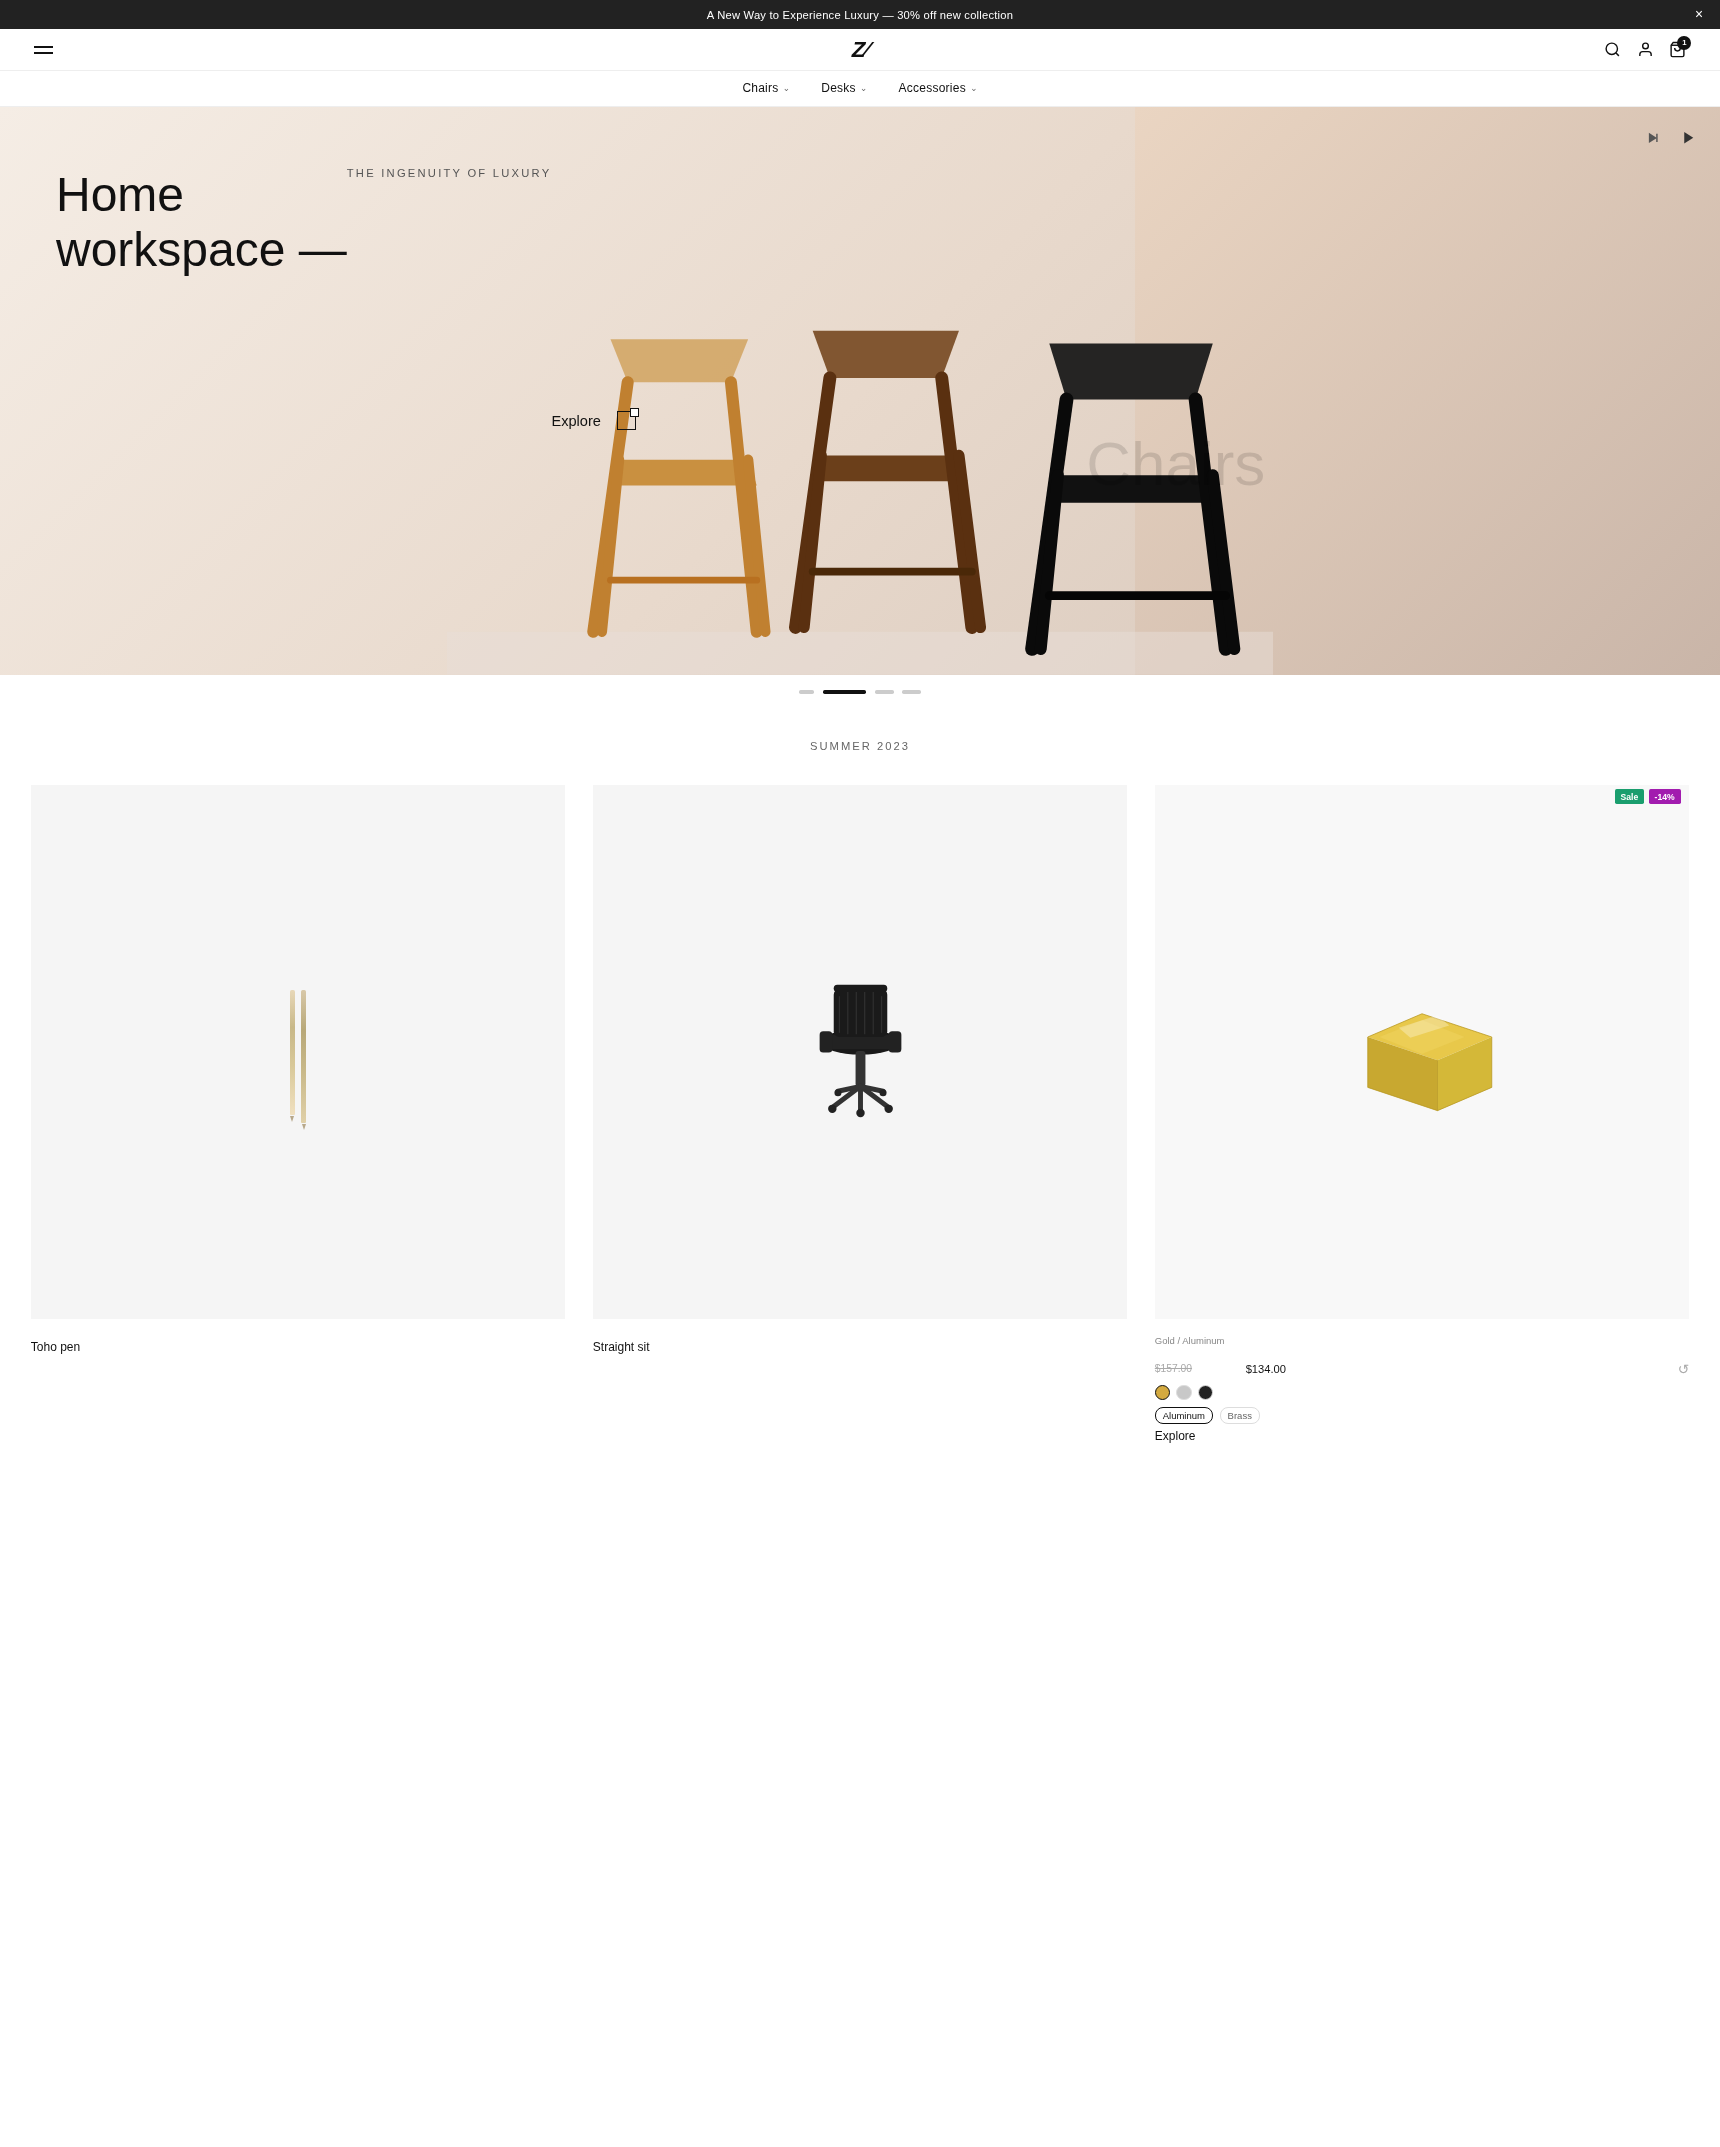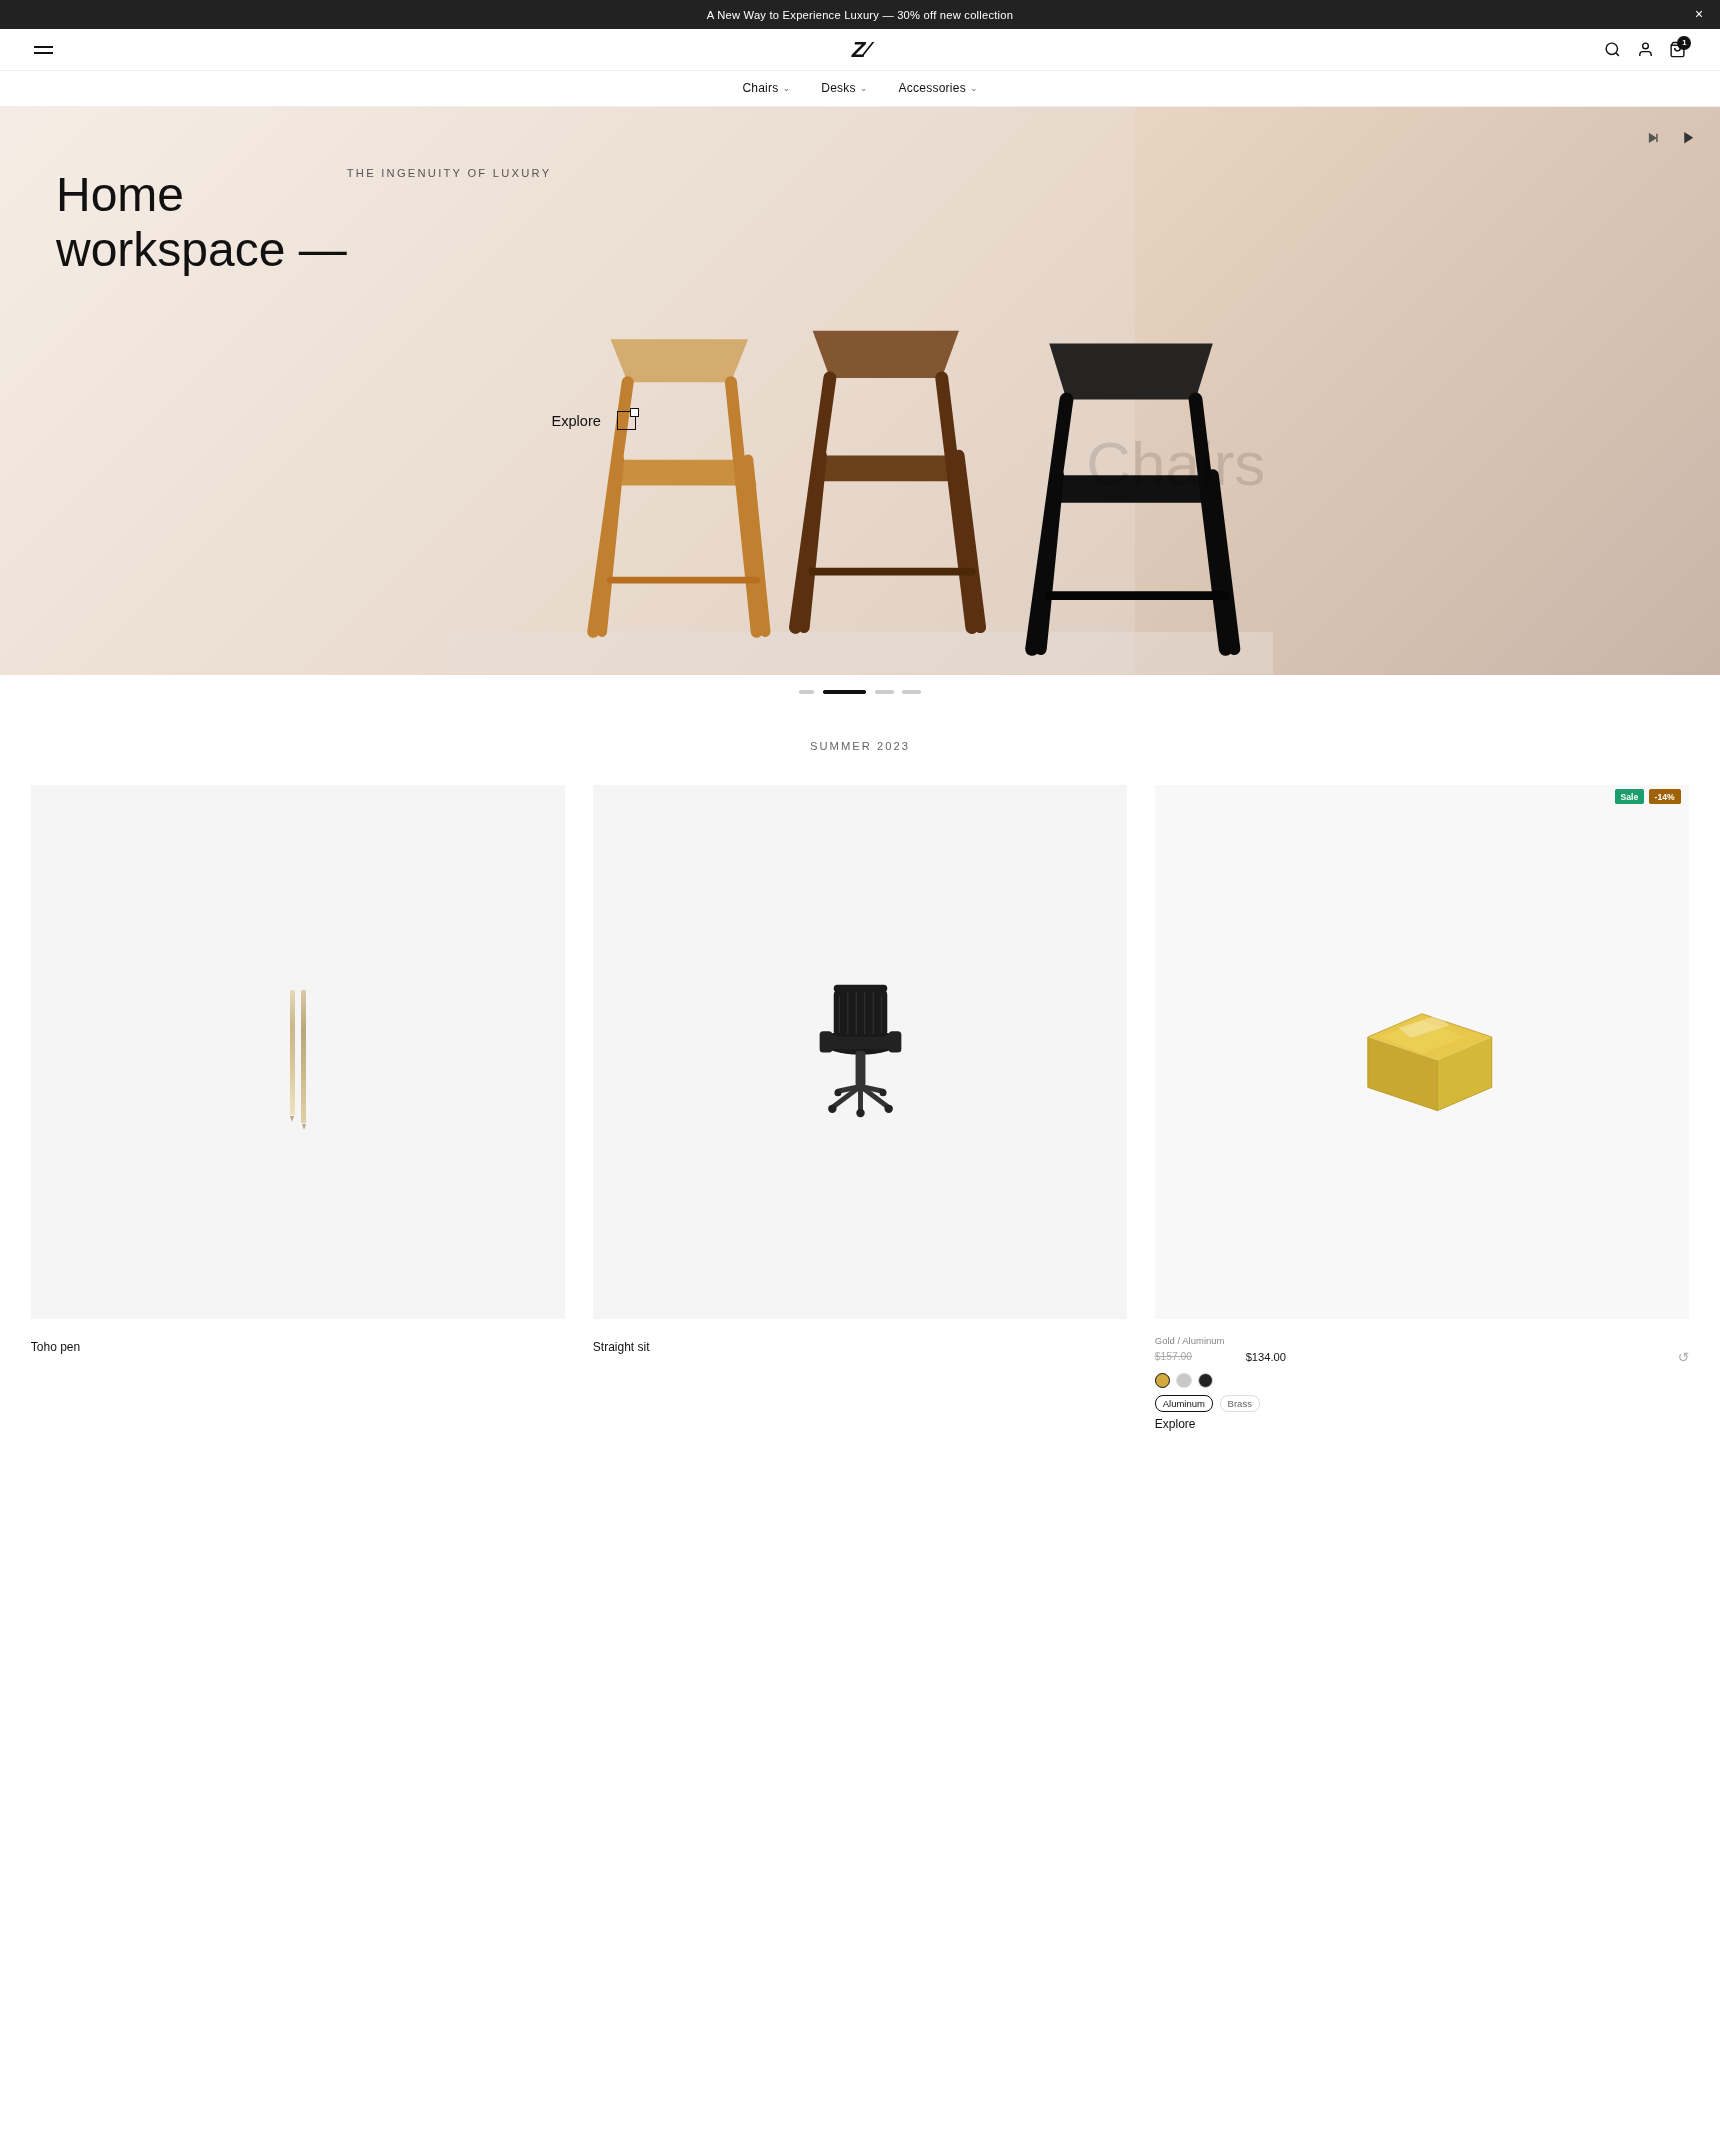--- a/index.html
+++ b/index.html
@@ -283,34 +283,34 @@
     }
     .badge-sale {
       background: #1a9e6e;
       color: #fff;
       font-size: 8.6px;
       font-weight: 600;
       padding: 2.6px 6px;
       border-radius: 1.7px;
     }
     .badge-discount {
-      background: #a16207;
+      background: #a21caf;
       color: #fff;
       font-size: 8.6px;
       font-weight: 600;
       padding: 2.6px 6px;
       border-radius: 1.7px;
     }
     .product-info {
       padding: 3.4px 0;
     }
     .product-material {
       font-size: 9.5px;
       color: #888;
-      margin-bottom: 3px;
+      margin-bottom: 15px;
     }
     .product-prices {
       display: flex;
       gap: 8.6px;
       align-items: center;
       margin-bottom: 8px;
     }
     .price-original {
       font-size: 10.3px;
       color: #aaa;

